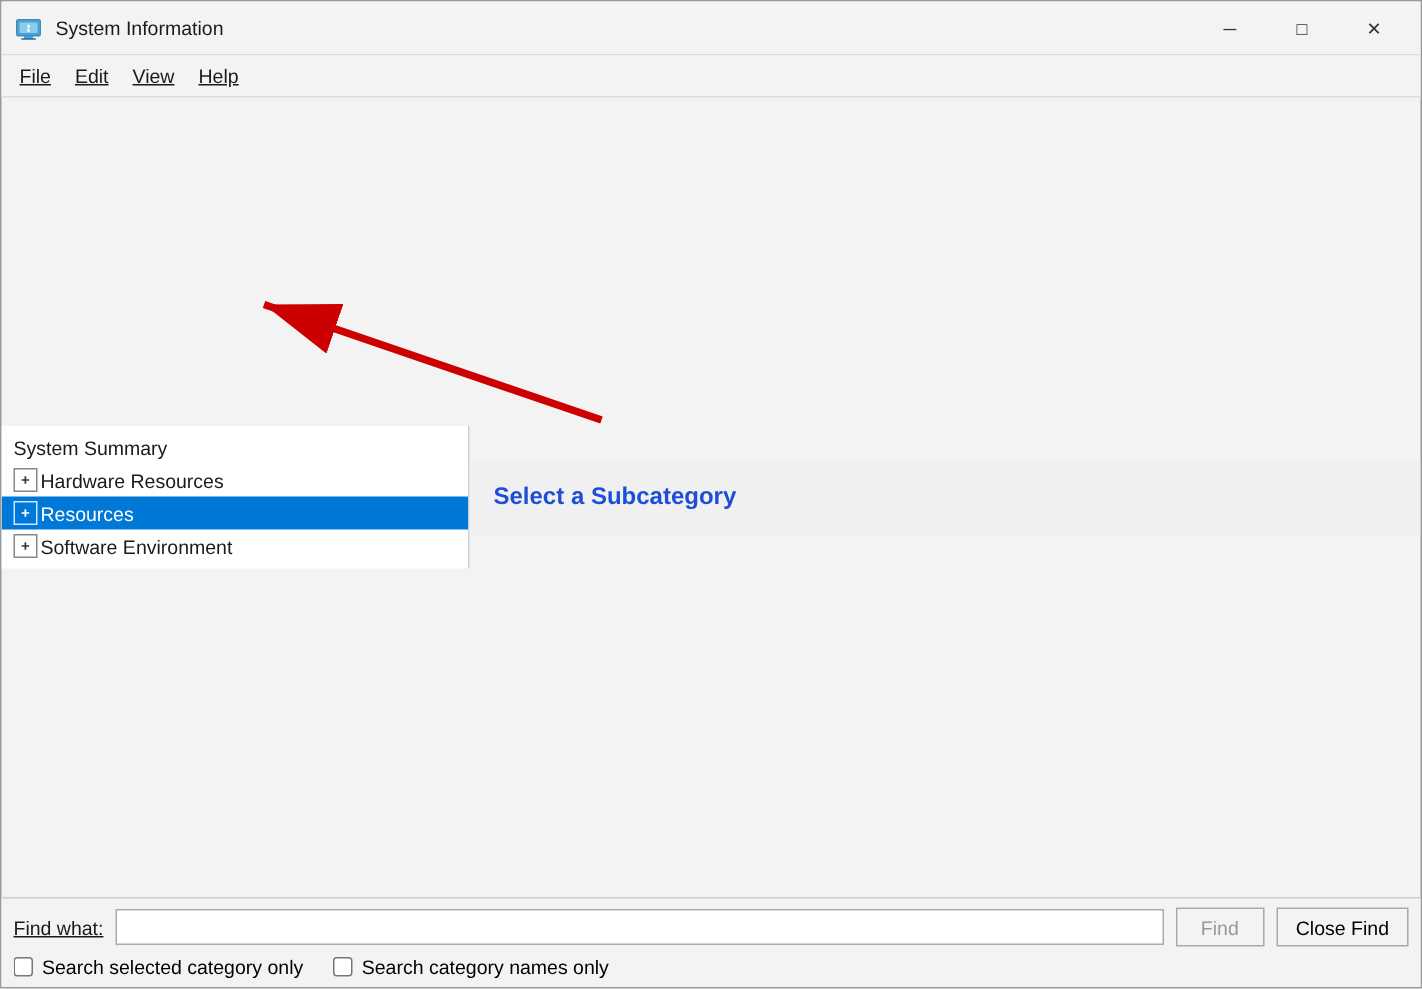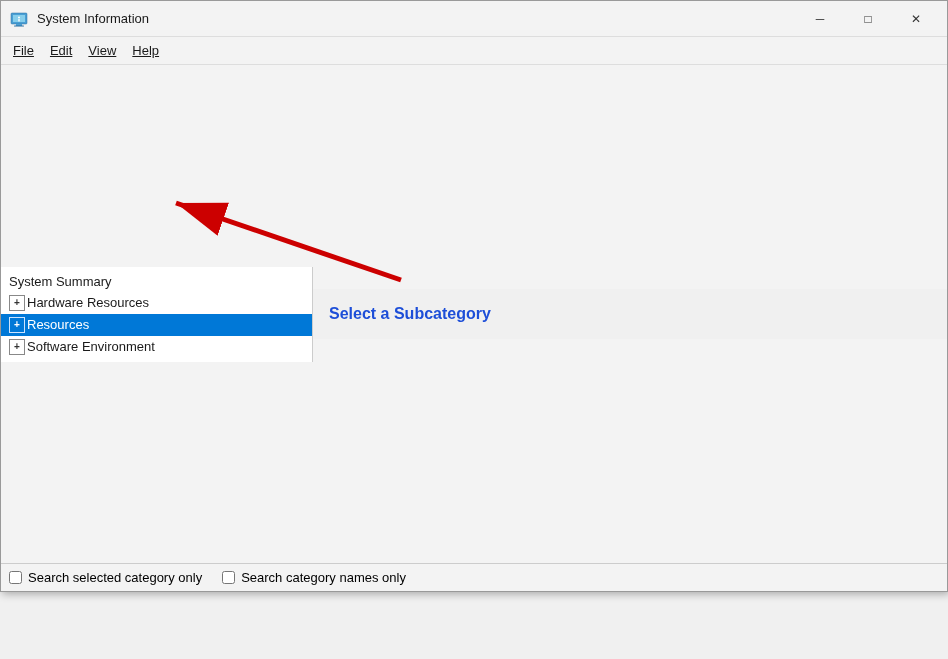--- a/index.html
+++ b/index.html
@@ -7,21 +7,21 @@
       font-family: 'Segoe UI', Tahoma, Geneva, Verdana, sans-serif;
       font-size: 13px;
       background: #f0f0f0;
       width: 948px;
       height: 659px;
       overflow: hidden;
     }
 
     .window {
       width: 948px;
-      height: 592px;
+      height: 659px;
       background: #f3f3f3;
       border: 1px solid #999;
       display: flex;
       flex-direction: column;
       box-shadow: 2px 2px 8px rgba(0,0,0,0.3);
     }
 
     
     .title-bar {
       background: #f3f3f3;
@@ -286,20 +286,26 @@
         <marker id="arrowhead" markerWidth="10" markerHeight="7" refX="10" refY="3.5" orient="auto">
           <polygon points="0 0, 10 3.5, 0 7" fill="#cc0000"></polygon>
         </marker>
       </defs>
       <line x1="400" y1="215" x2="175" y2="138" stroke="#cc0000" stroke-width="5" marker-end="url(#arrowhead)"></line>
     </svg>
 
   </div>
 
   <div class="bottom-bar">
+    <div class="find-row">
+      <span class="find-label">Find what:</span>
+      <input class="find-input" type="text" placeholder="" style="">
+      <button class="find-btn">Find</button>
+      <button class="close-find-btn">Close Find</button>
+    </div>
     <div class="checkbox-row">
       <label class="checkbox-label">
         <input type="checkbox" style="">
         <span>Search selected category only</span>
       </label>
       <label class="checkbox-label">
         <input type="checkbox" style="">
         <span>Search category names only</span>
       </label>
     </div>

